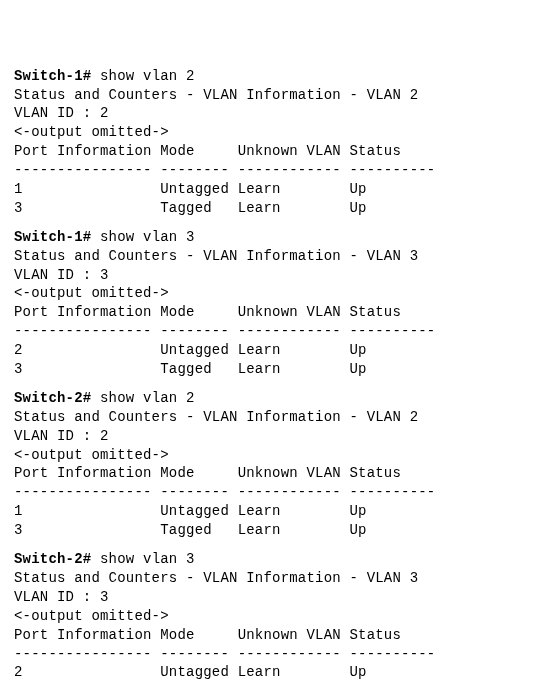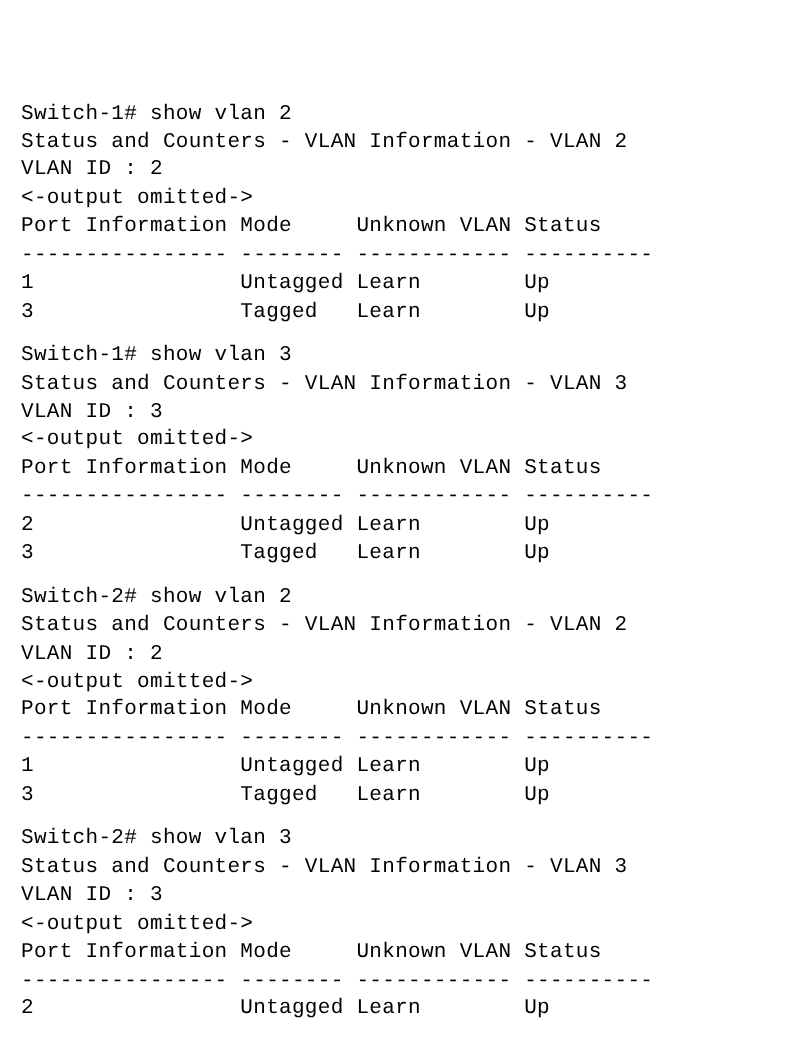--- a/index.html
+++ b/index.html
@@ -6,21 +6,21 @@
       background: #ffffff;
       font-family: "Courier New", Courier, monospace;
       font-size: 14px;
       line-height: 1.35;
       margin: 0;
       padding: 10px 14px;
       color: #000;
       white-space: pre;
       letter-spacing: 0.2px;
     }
-    .b { font-weight: normal; }
+    .b { font-weight: bold; }
     .block { margin-bottom: 10px; }
   </style>
 </head>
 <body>
 
 
 <div id="container"><div class="block"><div><span class="b">Switch-1#</span><span> show vlan 2</span></div><div>Status and Counters - VLAN Information - VLAN 2</div><div>VLAN ID : 2</div><div>&lt;-output omitted-&gt;</div><div>Port Information Mode     Unknown VLAN Status</div><div>---------------- -------- ------------ ----------</div><div>1                Untagged Learn        Up</div><div>3                Tagged   Learn        Up</div></div><div class="block"><div><span class="b">Switch-1#</span><span> show vlan 3</span></div><div>Status and Counters - VLAN Information - VLAN 3</div><div>VLAN ID : 3</div><div>&lt;-output omitted-&gt;</div><div>Port Information Mode     Unknown VLAN Status</div><div>---------------- -------- ------------ ----------</div><div>2                Untagged Learn        Up</div><div>3                Tagged   Learn        Up</div></div><div class="block"><div><span class="b">Switch-2#</span><span> show vlan 2</span></div><div>Status and Counters - VLAN Information - VLAN 2</div><div>VLAN ID : 2</div><div>&lt;-output omitted-&gt;</div><div>Port Information Mode     Unknown VLAN Status</div><div>---------------- -------- ------------ ----------</div><div>1                Untagged Learn        Up</div><div>3                Tagged   Learn        Up</div></div><div class="block"><div><span class="b">Switch-2#</span><span> show vlan 3</span></div><div>Status and Counters - VLAN Information - VLAN 3</div><div>VLAN ID : 3</div><div>&lt;-output omitted-&gt;</div><div>Port Information Mode     Unknown VLAN Status</div><div>---------------- -------- ------------ ----------</div><div>2                Untagged Learn        Up</div></div></div>
 
 
 

